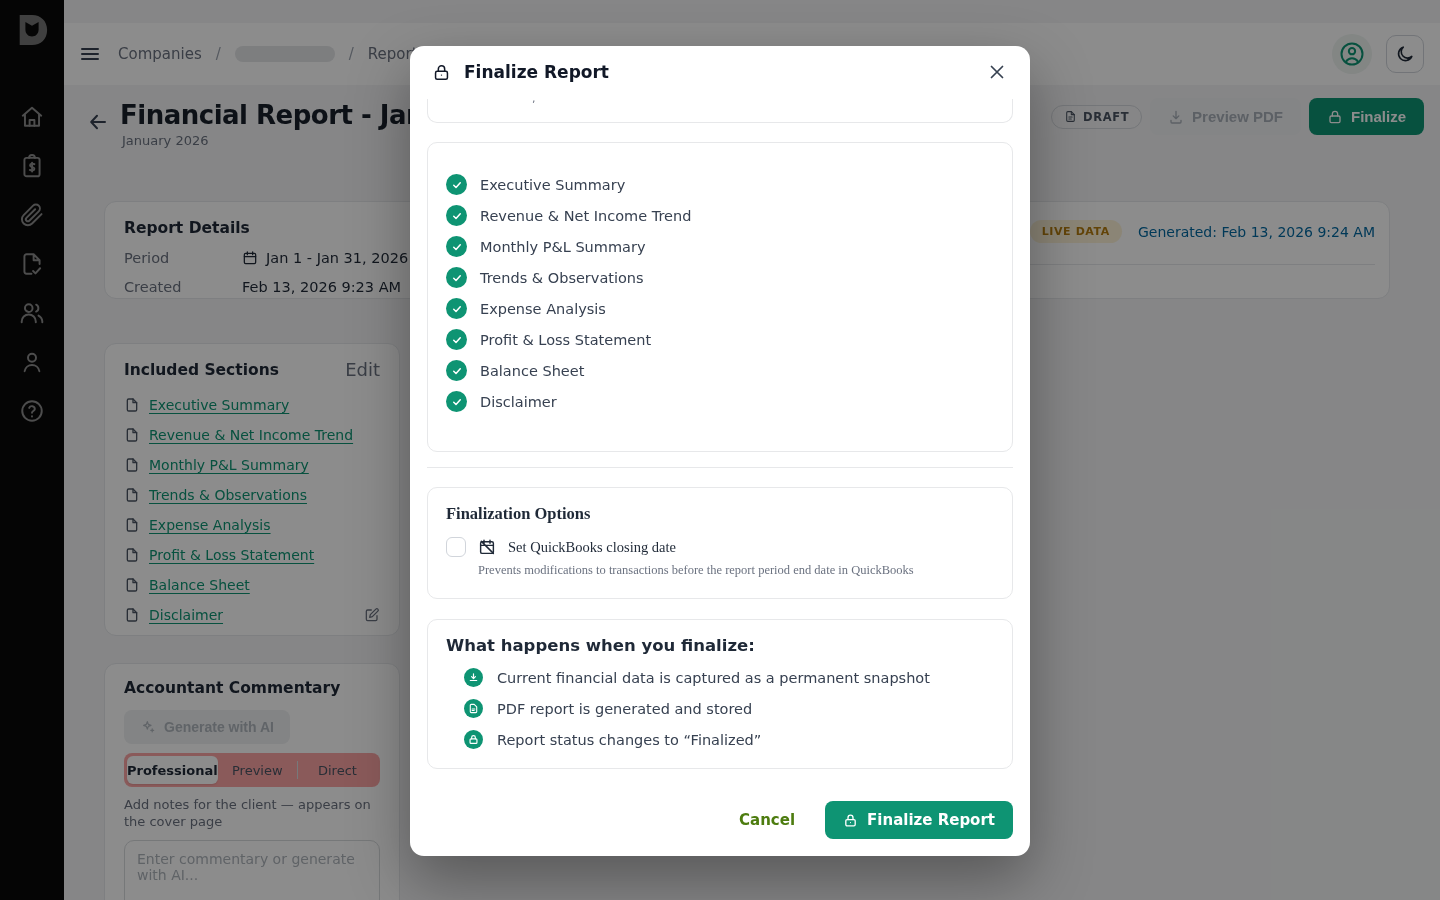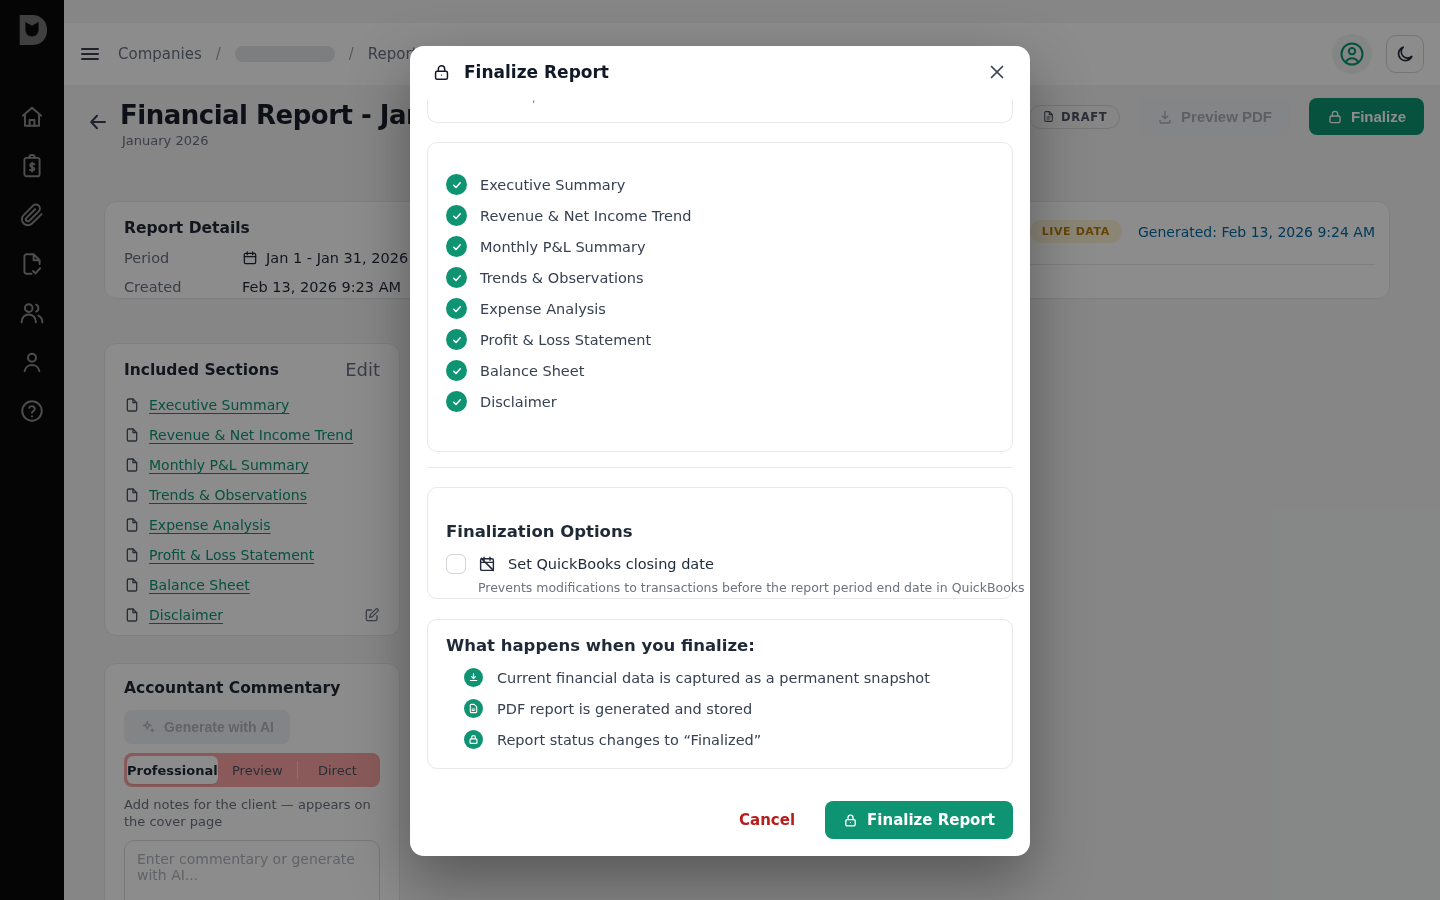--- a/index.html
+++ b/index.html
@@ -25,21 +25,21 @@
   .crumb-current { color:#737373; font-weight:500; }
   .topbar-right { margin-left:auto; display:flex; align-items:center; gap:14px; margin-right:16px; }
   .avatar { width:40px; height:40px; border-radius:50%; background:#eef4f1; display:flex; align-items:center; justify-content:center; color:#0E9473; cursor:pointer; }
   .theme-btn { width:38px; height:38px; border-radius:10px; border:1.5px solid #cfd4da; background:#fff; display:flex; align-items:center; justify-content:center; color:#1f2937; cursor:pointer; }
 
   
   .page-header { position:absolute; left:64px; top:62px; right:0; height:68px; }
   .back-btn { position:absolute; left:22px; top:25px; width:24px; height:24px; color:#374151; cursor:pointer; }
   .page-title { position:absolute; left:56px; top:15px; font-size:26px; font-weight:700; color:#18202b; letter-spacing:-0.5px; white-space:nowrap; }
   .page-subtitle { position:absolute; left:58px; top:48px; font-size:13px; color:#6b7280; }
-  .header-actions { position:absolute; right:16px; top:13px; display:flex; align-items:center; gap:19px; }
+  .header-actions { position:absolute; right:16px; top:13px; display:flex; align-items:center; gap:8px; }
   .draft-badge { display:flex; align-items:center; gap:6px; border:1.5px solid #d4d7dc; border-radius:999px; padding:4px 12px; font-size:11.5px; font-weight:700; letter-spacing:0.6px; color:#4b5563; background:transparent; }
   .btn { display:flex; align-items:center; gap:8px; border-radius:8px; font-size:15px; font-weight:600; padding:10px 18px; cursor:pointer; border:none; }
   .btn-muted { background:#f0f2f4; color:#a8afb8; }
   .btn-green { background:#0E9473; color:#ffffff; }
 
   
   .card { position:absolute; background:#ffffff; border:1px solid #e5e7eb; border-radius:12px; }
   .card-title { font-size:15.5px; font-weight:700; color:#1f2937; }
 
   
@@ -89,35 +89,35 @@
 
   #msections { top:96px; height:310px; padding:17px 18px; }
   .msec-title { font-size:16.5px; font-weight:700; color:#1f2937; }
   .msec-list { margin-top:14px; display:flex; flex-direction:column; gap:10px; }
   .msec-item { display:flex; align-items:center; gap:13px; height:21px; }
   .check-circle { width:21px; height:21px; border-radius:50%; background:#0E9473; display:flex; align-items:center; justify-content:center; color:#fff; flex:none; }
   .msec-label { font-size:14.5px; color:#374151; }
 
   .modal-divider { position:absolute; left:17px; right:17px; top:421px; border-top:1px solid #e7e8ea; }
 
-  #moptions { top:441px; height:112px; padding:34px 18px; }
+  #moptions { top:441px; height:112px; padding:16px 18px;font-family:Liberation Serif, serif; }
   .opt-row { margin-top:13px; display:flex; align-items:center; gap:12px; }
   .checkbox { width:20px; height:20px; border:1.5px solid #d1d5db; border-radius:6px; background:#fff; cursor:pointer; flex:none; }
   .opt-icon { width:18px; height:18px; color:#1f2937; flex:none; }
   .opt-label { font-size:14.5px; font-weight:500; color:#1f2937; }
   .opt-help { margin-top:6px; margin-left:32px; font-size:12.5px; color:#6b7280; white-space:nowrap; }
 
   #mhappens { top:573px; height:150px; padding:16px 18px; }
   .hap-list { margin-top:13px; display:flex; flex-direction:column; gap:12px; }
   .hap-item { display:flex; align-items:center; gap:14px; margin-left:18px; height:19px; }
   .hap-circle { width:19px; height:19px; border-radius:50%; background:#0E9473; display:flex; align-items:center; justify-content:center; color:#fff; flex:none; }
   .hap-text { font-size:14.5px; color:#374151; }
 
   .modal-footer { position:absolute; right:17px; bottom:17px; display:flex; align-items:center; gap:30px; }
-  .cancel-btn { font-size:15px; font-weight:600; color:#b91c1c; cursor:pointer; background:none; border:none; font-family:inherit; }
+  .cancel-btn { font-size:15px; font-weight:600; color:#4d7c0f; cursor:pointer; background:none; border:none; font-family:inherit; }
   .finalize-btn { display:flex; align-items:center; gap:9px; background:#0E9473; color:#fff; font-size:15px; font-weight:700; border:none; border-radius:8px; padding:10px 18px; cursor:pointer; font-family:inherit; }
 </style>
 </head>
 <body>
 
 <div id="app">
 
   <div class="topbar">
     <div class="hamburger">
       <svg viewBox="0 0 24 24" fill="none" stroke="currentColor" stroke-width="2" stroke-linecap="round">

